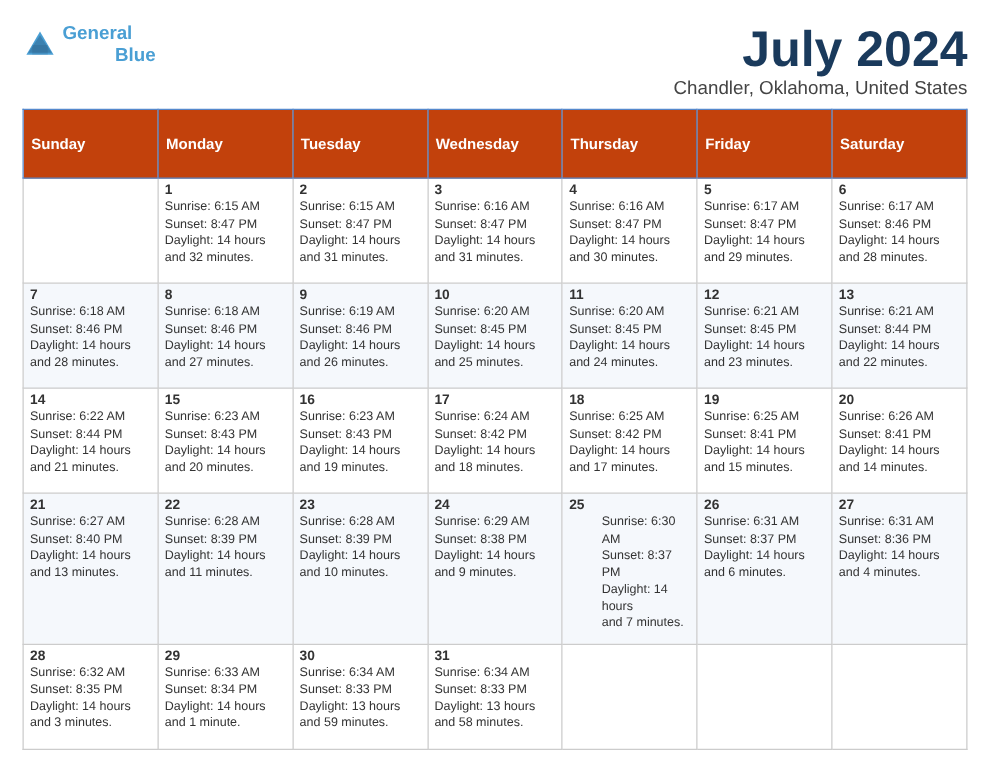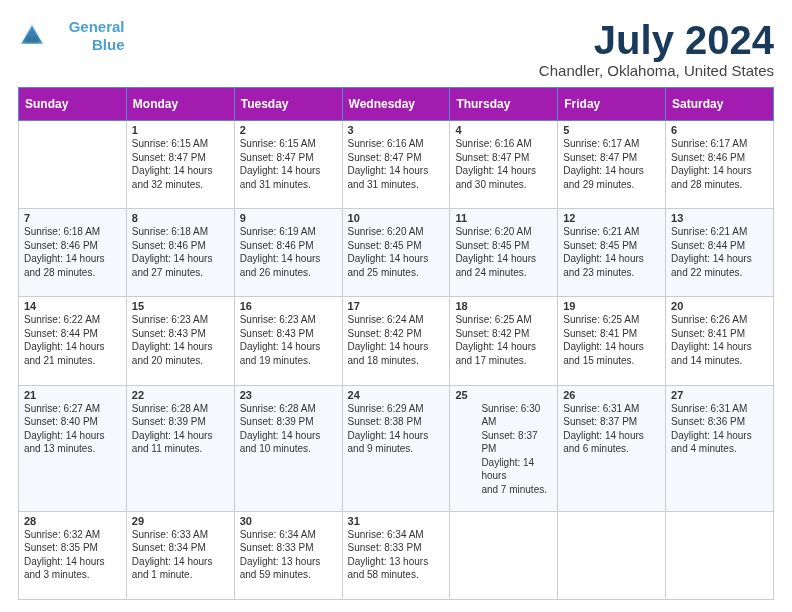--- a/index.html
+++ b/index.html
@@ -20,21 +20,20 @@
     .header {
       display: flex;
       justify-content: space-between;
       align-items: flex-start;
       margin-bottom: 8px;
     }
     .logo {
       display: flex;
       align-items: center;
       gap: 4px;
-      text-align: right;
     }
     .logo-text {
       font-size: 15px;
       font-weight: bold;
       color: #1a3a5c;
       line-height: 1.2;
     }
     .logo-text span {
       color: #4a9fd4;
     }
@@ -57,26 +56,26 @@
       text-align: right;
     }
     .calendar {
       flex: 1;
       border: 1px solid #ccc;
       border-collapse: collapse;
       width: 100%;
       table-layout: fixed;
     }
     .calendar th {
-      background: #a21caf;
+      background: #c2410c;
       color: #fff;
       font-size: 12px;
       font-weight: bold;
       text-align: left;
-      padding: 9px 6px;
+      padding: 20px 6px;
       border: 1px solid #5588cc;
     }
     .calendar td {
       vertical-align: top;
       border: 1px solid #ccc;
       padding: 3px 5px;
       font-size: 10px;
       color: #333;
       background: #fff;
       height: 80px;

